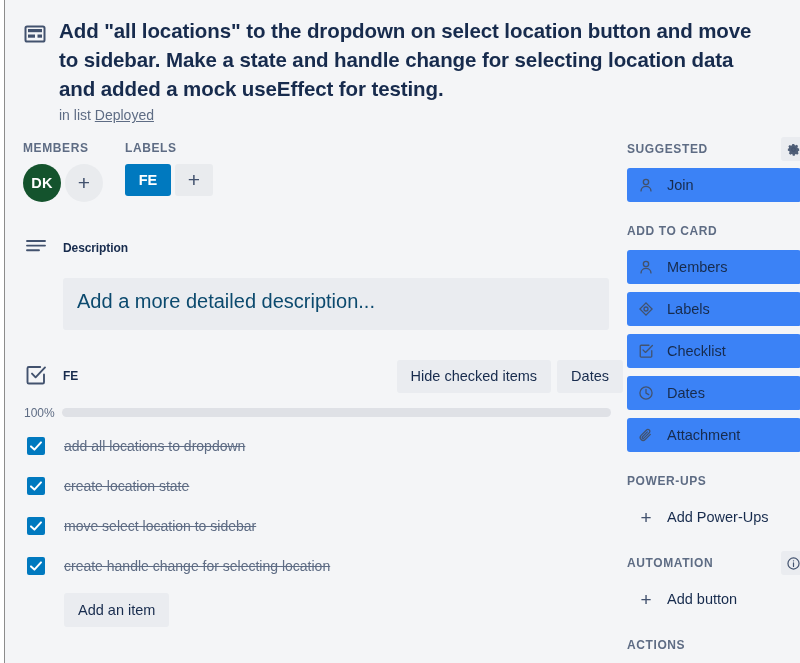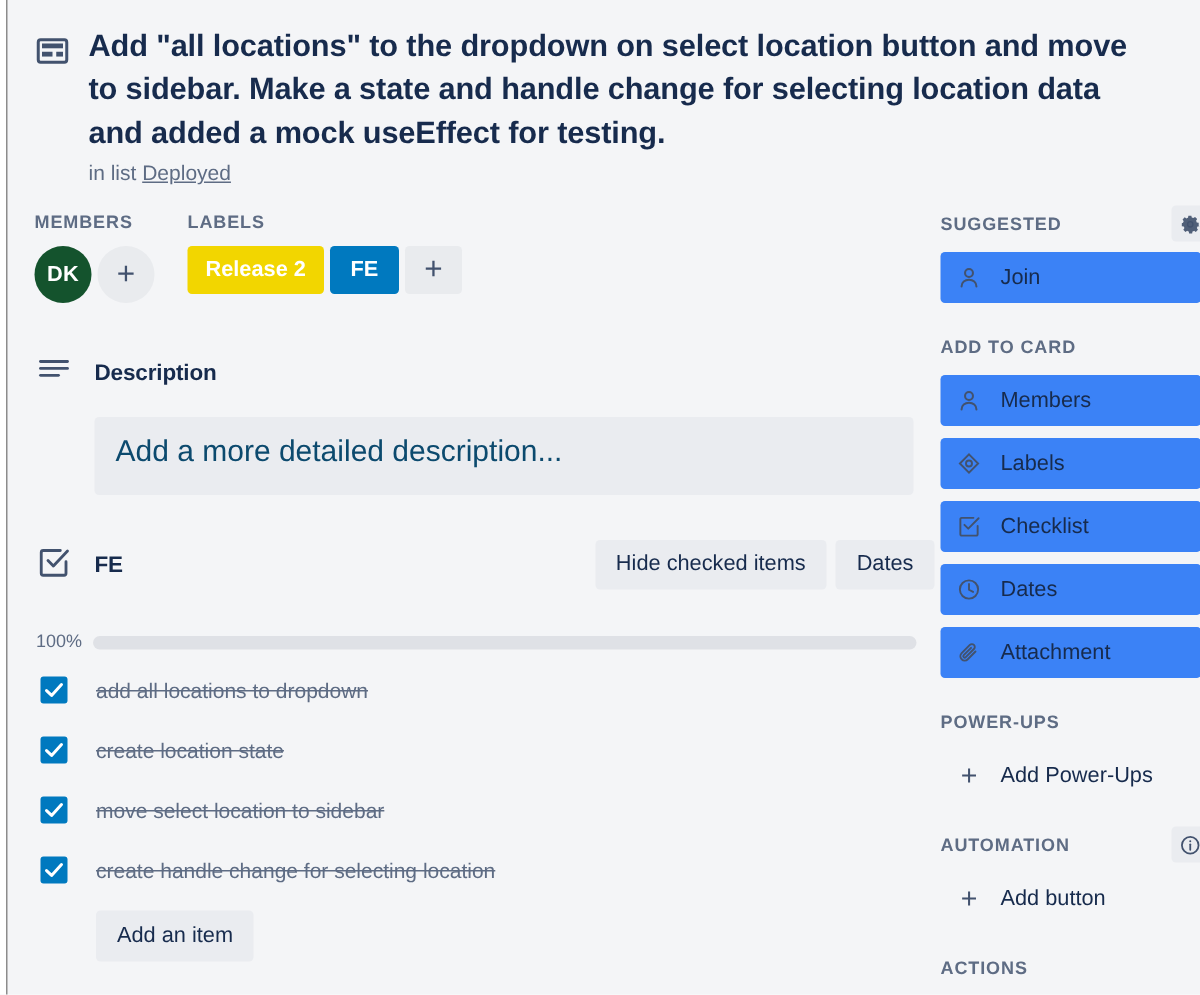--- a/index.html
+++ b/index.html
@@ -167,21 +167,21 @@
   }
   .section-icon {
     width: 24px;
     height: 24px;
     margin-right: 14px;
     margin-left: 2px;
     flex: 0 0 auto;
     color: #42526e;
   }
   .section-title {
-    font-size: 15px;
+    font-size: 12px;
     font-weight: 700;
     color: #172b4d;
     letter-spacing: -0.1px;
   }
   .head-actions {
     margin-left: auto;
     display: flex;
     gap: 6px;
   }
   .ghost-btn {
@@ -206,22 +206,22 @@
     border-radius: 3px;
     padding: 12px 14px;
     color: #0c4a6e;
     font-size: 20px;
     cursor: pointer;
   }
 
   
   .progress-row {
     display: flex;
-    align-items: flex-end;
-    margin-top: 28px;
+    align-items: center;
+    margin-top: 14px;
     margin-left: 1px;
   }
   .progress-pct {
     width: 38px;
     font-size: 12px;
     color: #5e6c84;
     flex: 0 0 auto;
     line-height: 12px;
   }
   .progress-track {
@@ -364,21 +364,20 @@
         <div class="badge-group-title">MEMBERS</div>
         <div class="badge-row">
           <div class="avatar" style="background: #14532d;">DK</div>
           <div class="add-circle">+</div>
         </div>
       </div>
 
       <div>
         <div class="badge-group-title">LABELS</div>
         <div class="badge-row">
-          <div class="label-chip" style="background:#f2d600">Release 2</div>
           <div class="label-chip" style="background:#0079bf">FE</div>
           <div class="add-square">+</div>
         </div>
       </div>
 
     </div>
 
     <div class="section">
       <div class="section-head">
         <span class="section-icon">

